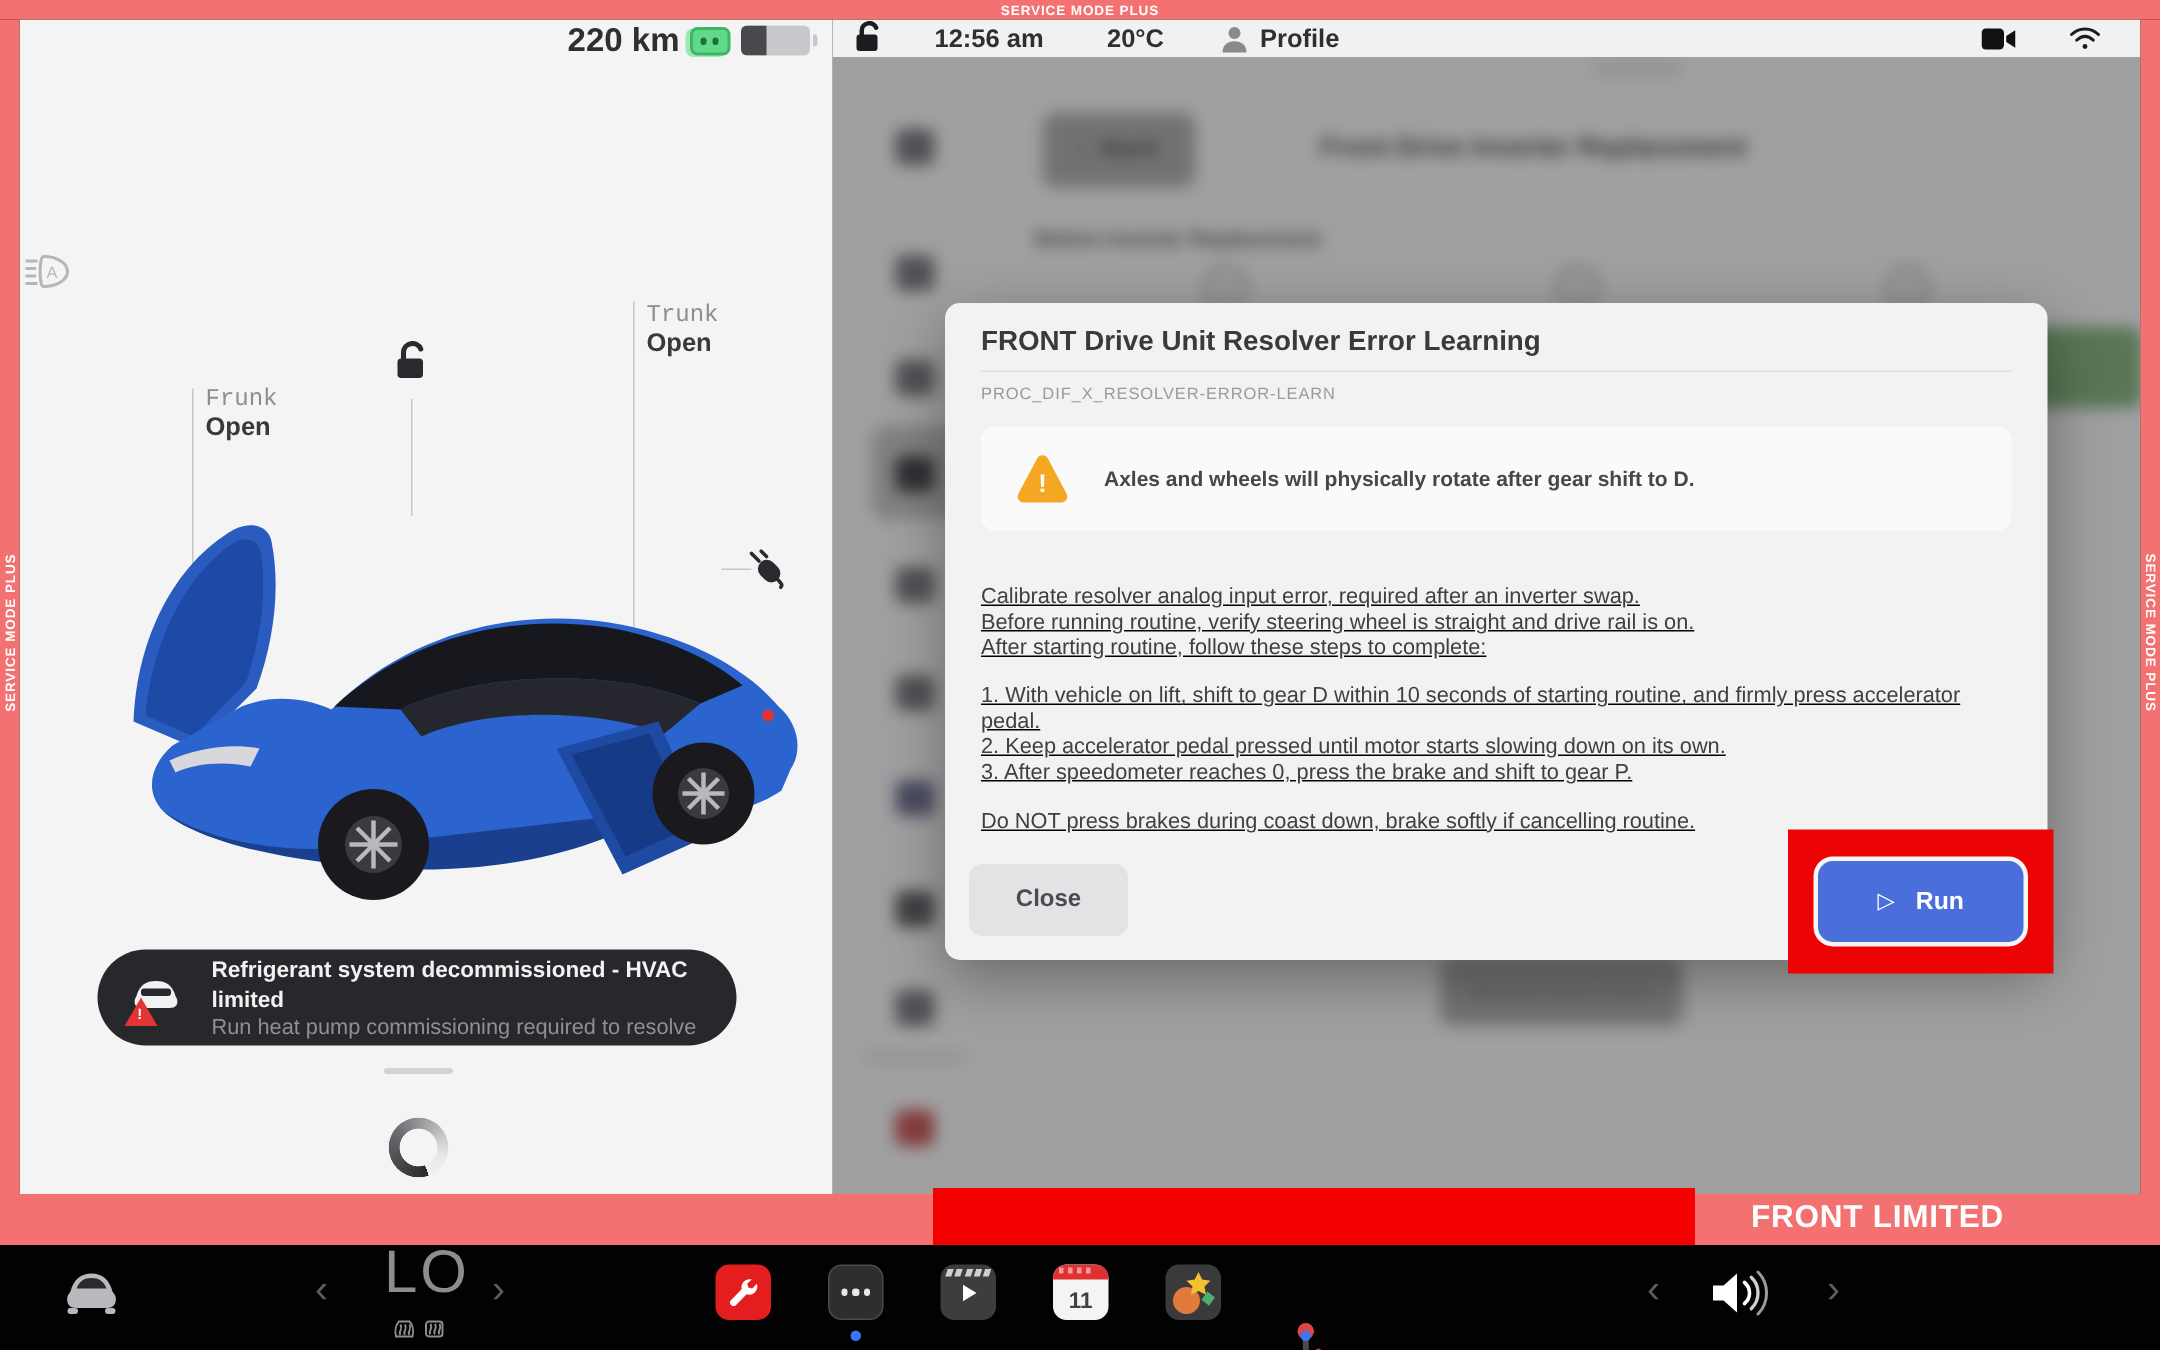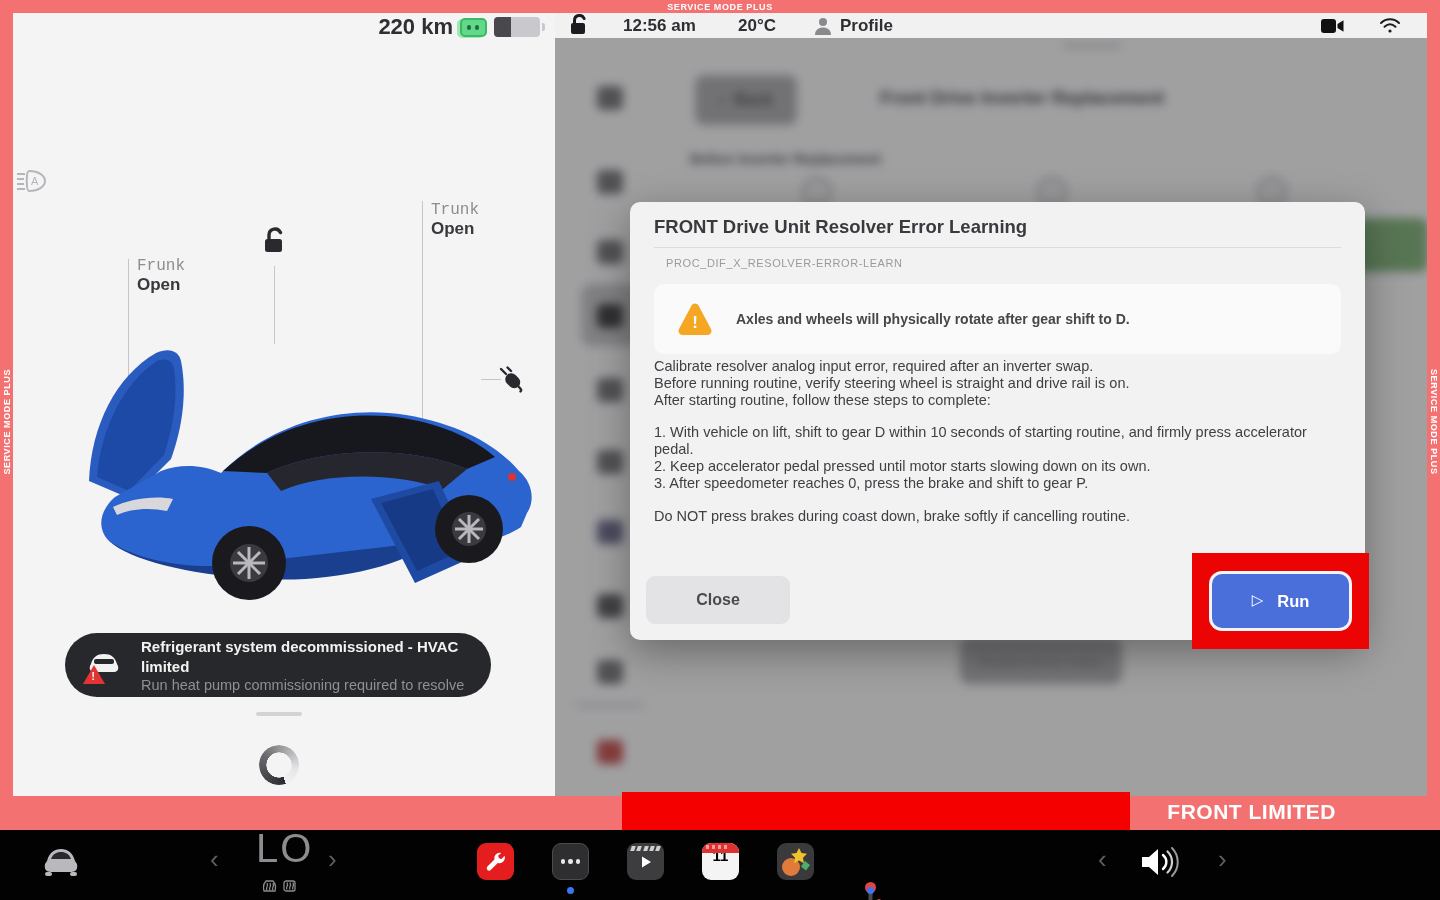--- a/index.html
+++ b/index.html
@@ -77,27 +77,27 @@
     color:#88888c; font-size:13px; display:flex; align-items:center; justify-content:center; }
   .bg-green { position:absolute; left:787px; top:180px; width:86px; height:54px; background:#7fae77; border-radius:9px; }
   .bg-routine { position:absolute; left:405px; top:600px; width:162px; height:46px; background:#ababad; border-radius:9px;
     display:flex; align-items:center; justify-content:center; color:#828286; font-size:13px; font-weight:bold; }
   .bg-tophandle { position:absolute; left:508px; top:6px; width:58px; height:4px; background:#c2c2c4; border-radius:2px; }
 
   
   .modal { left:630px; top:202px; width:735px; height:438px; background:#f2f2f3; border-radius:10px;
     z-index:20; box-shadow:0 12px 40px rgba(0,0,0,.35); padding:14px 24px 0 24px; }
   .modal-title { font-size:18.5px; font-weight:bold; color:#3a3a3e; padding-bottom:9px; border-bottom:1px solid #dcdcde; }
-  .modal-proc { margin-top:9px; font-size:11px; color:#9a9a9e; letter-spacing:.6px;margin-left:12px; }
+  .modal-proc { margin-top:9px; font-size:11px; color:#9a9a9e; letter-spacing:.6px; }
   .warn-box { margin-top:15px; background:#fafafb; border-radius:10px; height:70px; display:flex; align-items:center; padding:0 22px; gap:22px; }
   .warn-tri { position:relative; width:38px; height:34px; flex:0 0 auto; }
   .warn-text { font-size:14px; font-weight:bold; color:#46464b; }
-  .modal-body { margin-top:4px; }
+  .modal-body { margin-top:36px;text-decoration:underline; }
   .modal-body p { font-size:14.5px; color:#3f3f44; line-height:1.16; white-space:pre-line; margin-bottom:16px; }
-  .close-btn { position:absolute; left:16px; bottom:16px; width:144px; height:48px; background:#e3e3e5; border:none;
+  .close-btn { position:absolute; left:16px; bottom:16px; width:106px; height:48px; background:#e3e3e5; border:none;
     border-radius:9px; font-size:16px; font-weight:bold; color:#4a4a4f; font-family:inherit; }
 
   .red-highlight { left:1192px; top:553px; width:177px; height:96px; background:#ec0404; z-index:25; }
   .run-btn { position:absolute; left:20px; top:21px; width:137px; height:54px; background:#4a6fdb; border:none; border-radius:10px;
     box-shadow:0 0 0 3px #f5f5f6; color:#fff; font-size:16.5px; font-weight:bold; font-family:inherit;
     display:flex; align-items:center; justify-content:center; gap:14px; }
   .play-glyph { font-size:15px; font-weight:normal; position:relative; top:-1px; }
 
   
   .taskbar { left:0; top:830px; width:1440px; height:70px; background:#020202; z-index:50; }
@@ -108,21 +108,21 @@
   .notif-dot { position:absolute; top:57px; width:7px; height:7px; border-radius:50%; background:#3b76f0; }
   .wrench-app { background:#e41e1e; display:flex; align-items:center; justify-content:center; }
   .dots-app { background:#2e2e30; border:1px solid #4c4c4e; display:flex; align-items:center; justify-content:center; gap:3px; }
   .dots-app i { width:4.5px; height:4.5px; border-radius:50%; background:#e8e8e8; }
   .theater-app { background:#3d3d3f; display:flex; align-items:center; justify-content:center; }
   .theater-ticks { position:absolute; top:3px; left:4px; right:4px; display:flex; justify-content:space-between; }
   .theater-ticks i { width:4px; height:5px; background:#cfcfcf; transform:skewX(-18deg); }
   .cal-app { background:#f4f4f4; overflow:hidden; display:flex; align-items:flex-end; justify-content:center; }
   .cal-top { position:absolute; top:0; left:0; right:0; height:10px; background:#e03131; display:flex; gap:3px; padding:2px 4px; }
   .cal-top i { width:3px; height:4px; background:#f49c9c; }
-  .cal-day { font-size:15px; font-weight:bold; color:#000000; padding-bottom:16px; }
+  .cal-day { font-size:15px; font-weight:bold; color:#404040; padding-bottom:4px; }
   .arcade-app { background:#3a3a3c; position:relative; overflow:hidden; }
   .joy-app { position:relative; }
 
   svg { display:block; }
 </style>
 </head>
 <body>
 
 <div id="app">
 

